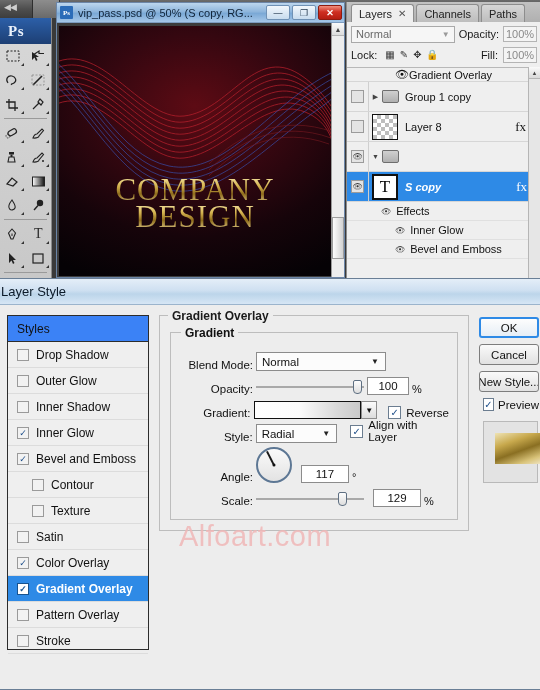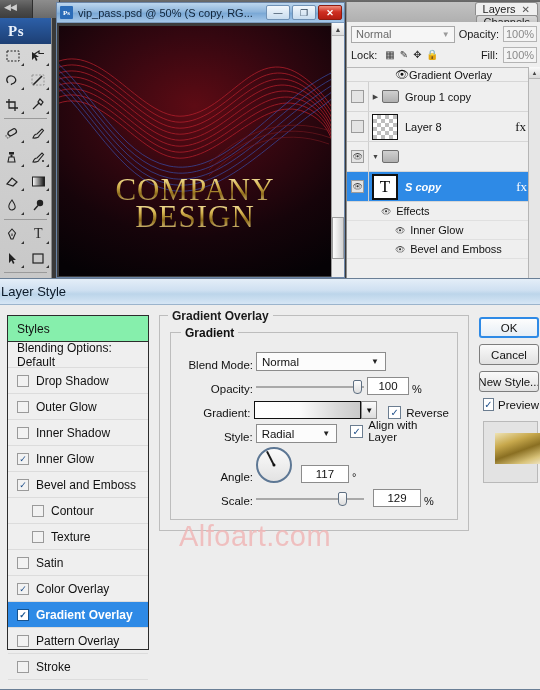--- a/index.html
+++ b/index.html
@@ -64,21 +64,21 @@
      background:linear-gradient(180deg,#f6e7a8 0%,#d4b24e 35%,#8e6c1c 62%,#e8d494 100%);
      -webkit-background-clip:text; background-clip:text; color:transparent; }
   .logo-l2 { font-size:31px; letter-spacing:1px; margin-top:-2px;
      background:linear-gradient(180deg,#f6e7a8 0%,#d4b24e 35%,#8e6c1c 62%,#e8d494 100%);
      -webkit-background-clip:text; background-clip:text; color:transparent; }
 
   
   .layers-panel { position:absolute; left:346px; top:2px; width:194px; height:276px;
      background:#d4d4d4; border-left:1px solid #8d8d8d; }
   .lp-tabs { height:20px; display:flex; align-items:flex-end; padding-left:4px;
-     background:linear-gradient(180deg,#c2c2c2,#b0b0b0);flex-direction:column; }
+     background:linear-gradient(180deg,#c2c2c2,#b0b0b0); }
   .lp-tab { height:18px; padding:0 7px; display:flex; align-items:center; font-size:11px;
      background:linear-gradient(180deg,#d6d6d6,#bdbdbd); border:1px solid #8d8d8d; border-bottom:none;
      border-radius:3px 3px 0 0; margin-right:2px; color:#222; }
   .lp-tab.active { background:#efefef; font-weight:normal; }
   .lp-tab .x { margin-left:6px; font-size:10px; color:#555; }
   .lp-body { background:#efefef; height:256px; position:relative; }
   .lp-row1 { display:flex; align-items:center; height:22px; padding:2px 3px 0 4px; gap:4px; }
   .blend-select { flex:1; height:17px; background:#f6f6f6; border:1px solid #a9a9a9;
      display:flex; align-items:center; padding-left:4px; font-size:11px; color:#6a6a6a; position:relative; }
   .blend-select .cv { position:absolute; right:4px; color:#9a9a9a; font-size:8px; }
@@ -126,21 +126,21 @@
   
   #layerstyle { position:absolute; left:-6px; top:278px; width:552px; height:412px;
      background:#ededed; border:1px solid #6a7f96; }
   .ls-title { height:26px; background:linear-gradient(180deg,#e4eef8 0%,#cfe0f1 45%,#bcd5ea 60%,#d6e6f5 100%);
      display:flex; align-items:center; padding-left:6px; border-bottom:1px solid #9bb4cc;
      font-size:13px; color:#0c1b2a; }
   .ls-body { display:flex; padding:10px 6px 0 12px; gap:10px; position:relative; height:385px; }
 
   .styles-col { width:145px; border:1px solid #2c2c2c; background:#efefef; height:335px; }
   .styles-head { height:26px; display:flex; align-items:center; padding-left:9px; font-size:12px;
-     border-bottom:1px solid #2c2c2c; background:#86efac; }
+     border-bottom:1px solid #2c2c2c; background:#3b82f6; }
   .style-item { height:26px; display:flex; align-items:center; padding-left:9px; font-size:12px;
      border-bottom:1px solid #dcdcdc; gap:7px; }
   .style-item.sub { padding-left:24px; }
   .style-item.selected { background:#2e8ae6; color:#fff; font-weight:bold; }
   .cbx { width:12px; height:12px; border:1px solid #9a9a9a; background:#f2f2f2;
      display:flex; align-items:center; justify-content:center; font-size:9px; color:#1d4e89; flex:none; }
   .style-item.selected .cbx { background:#fff; border-color:#17538f; color:#17538f; }
   .style-item.nocb { padding-left:9px; }
 
   .settings-col { flex:1; position:relative; }
@@ -458,23 +458,20 @@
 
 <div id="layerstyle">
   <div class="ls-title">
     <span>Layer Style</span>
   </div>
   <div class="ls-body">
 
     <div class="styles-col">
       <div class="styles-head">Styles</div>
 
-      <div class="style-item nocb">
-        <span>Blending Options: Default</span>
-      </div>
       <div class="style-item">
         <span class="cbx"></span>
         <span>Drop Shadow</span>
       </div>
       <div class="style-item">
         <span class="cbx"></span>
         <span>Outer Glow</span>
       </div>
       <div class="style-item">
         <span class="cbx"></span>

